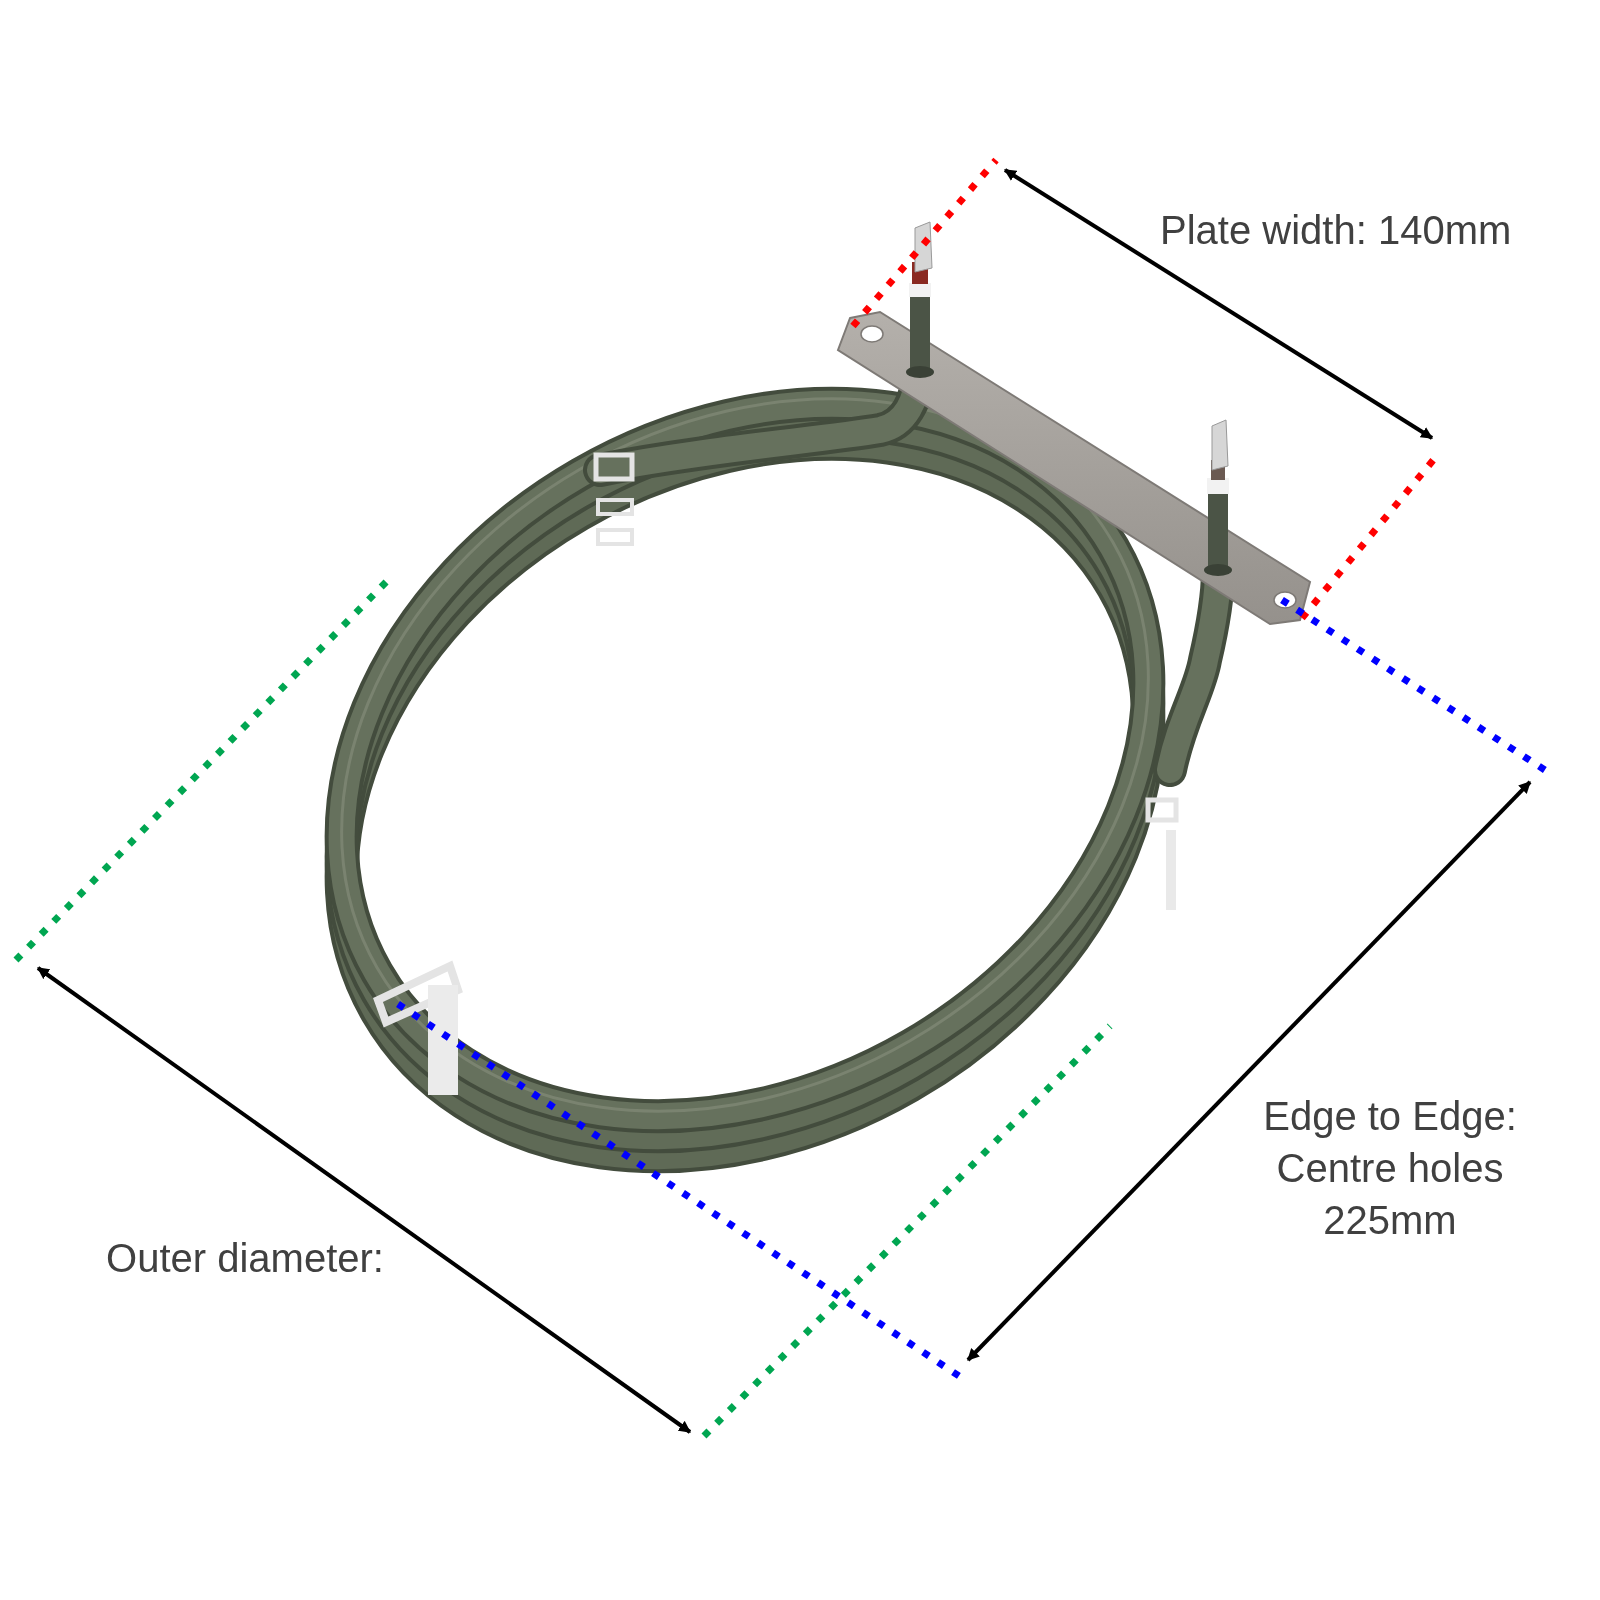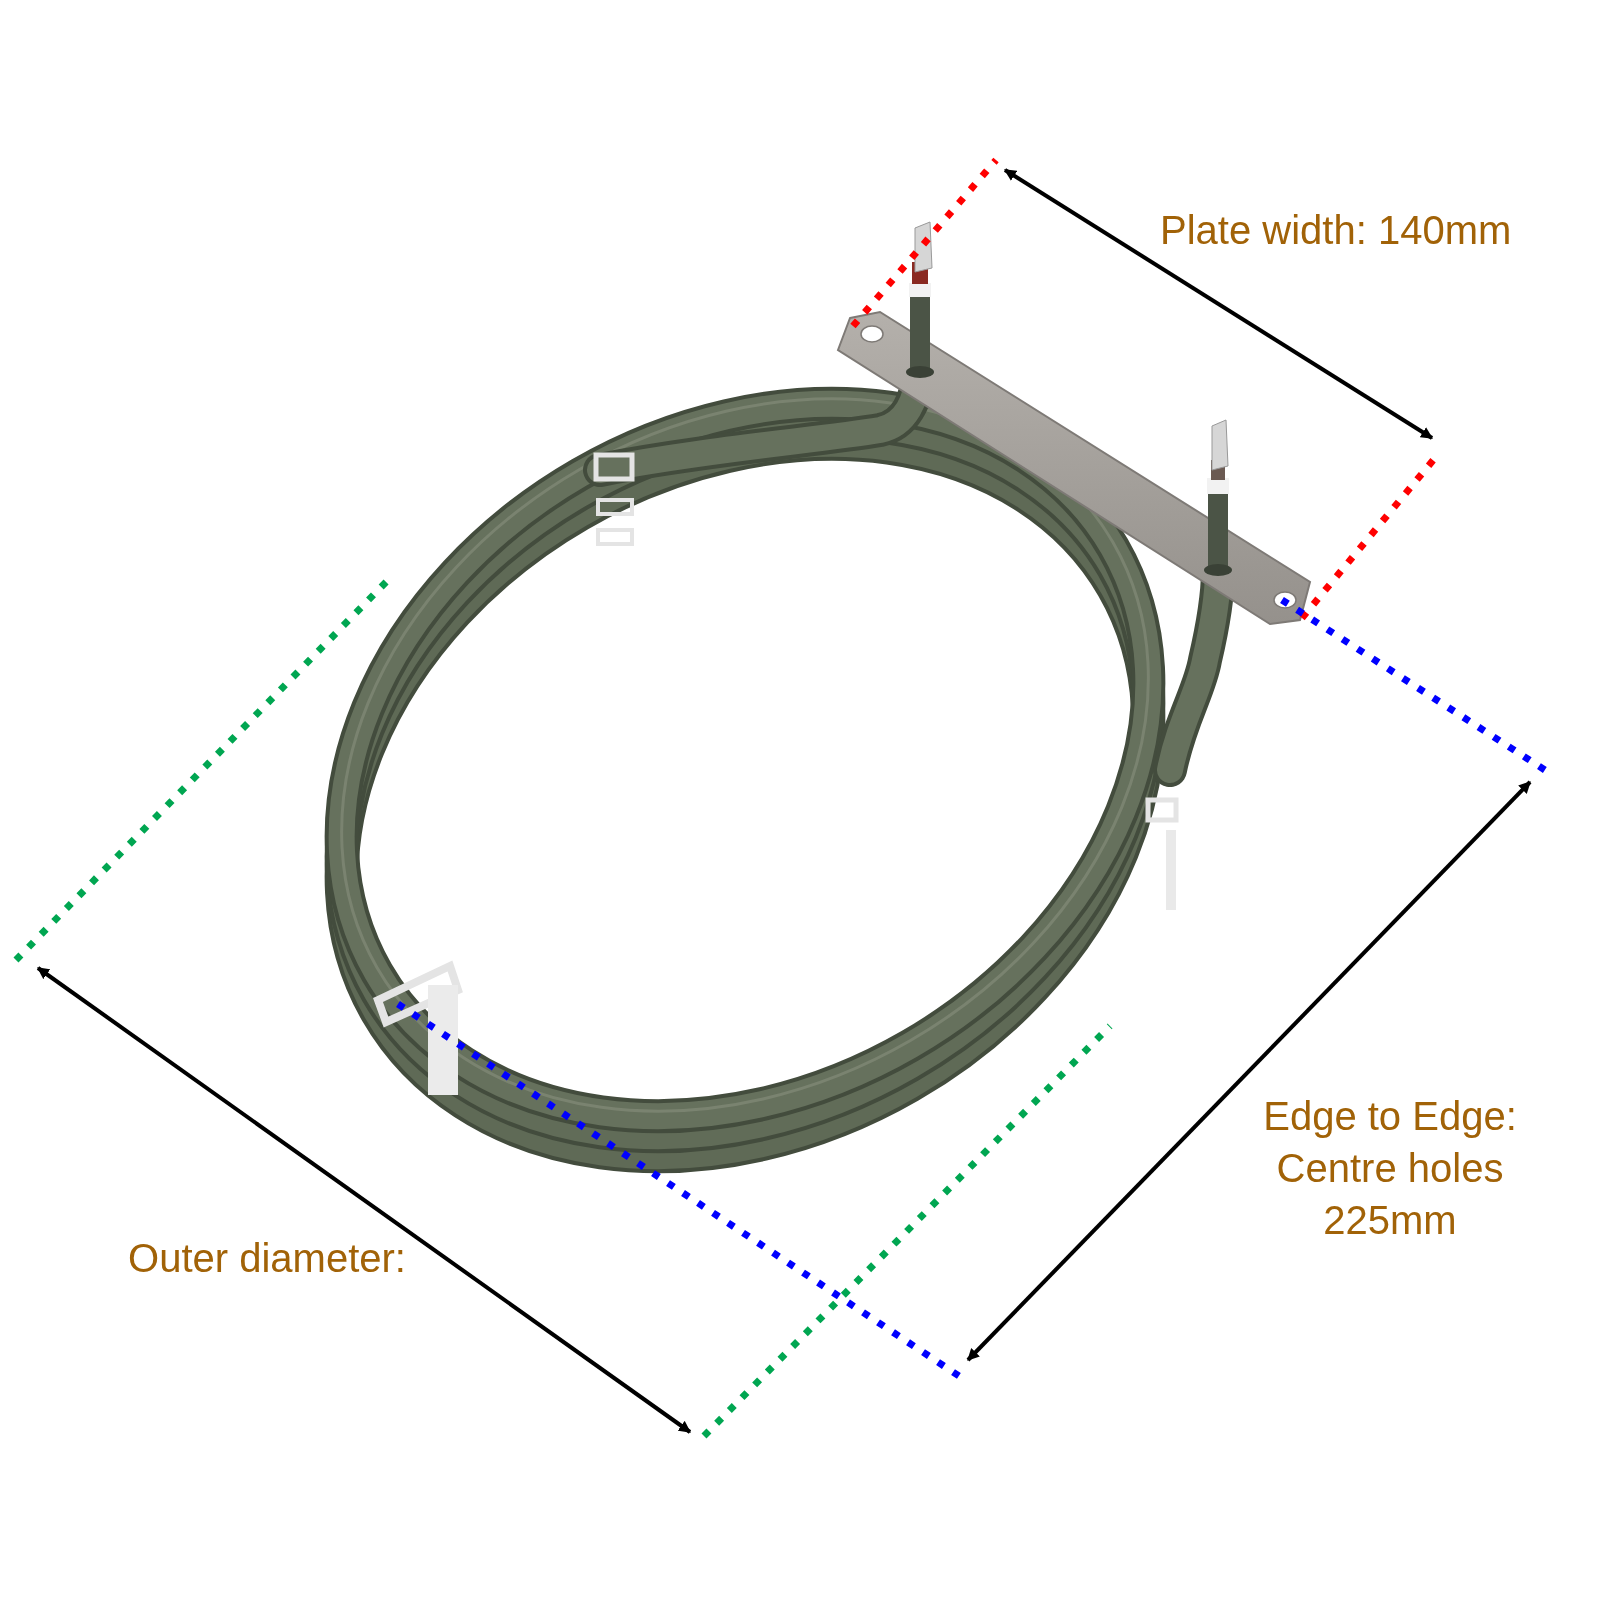--- a/index.html
+++ b/index.html
@@ -1,24 +1,24 @@
 <!DOCTYPE html>
 <html><head>
 <meta charset="utf-8">
 <style>
   html, body { margin: 0; padding: 0; background: #ffffff; }
   body { width: 1600px; height: 1600px; position: relative; overflow: hidden;
          font-family: "Liberation Sans", sans-serif; }
   #canvas { position: absolute; left: 0; top: 0; width: 1600px; height: 1600px; }
-  .label { position: absolute; color: #a16207; font-size: 40px; line-height: 52px;
+  .label { position: absolute; color: #404040; font-size: 40px; line-height: 52px;
            text-align: center; white-space: nowrap; }
   .label span { display: block; }
   #label-plate { left: 1160px; top: 204px; text-align: left; }
   #label-centre { left: 1250px; top: 1090px; width: 280px; }
-  #label-outer { left: 82px; top: 1232px; width: 370px; }
+  #label-outer { left: 60px; top: 1232px; width: 370px; }
 </style>
 </head>
 <body>
 
 <svg id="canvas" width="1600" height="1600" viewBox="0 0 1600 1600" xmlns="http://www.w3.org/2000/svg">
   <defs>
     <marker id="arrowhead" viewBox="0 0 10 10" refX="9" refY="5" markerWidth="12" markerHeight="12" orient="auto-start-reverse" markerUnits="userSpaceOnUse">
       <path d="M0,0 L10,5 L0,10 z" fill="#000"></path>
     </marker>
     <linearGradient id="plateGrad" x1="0" y1="0" x2="0" y2="1">

